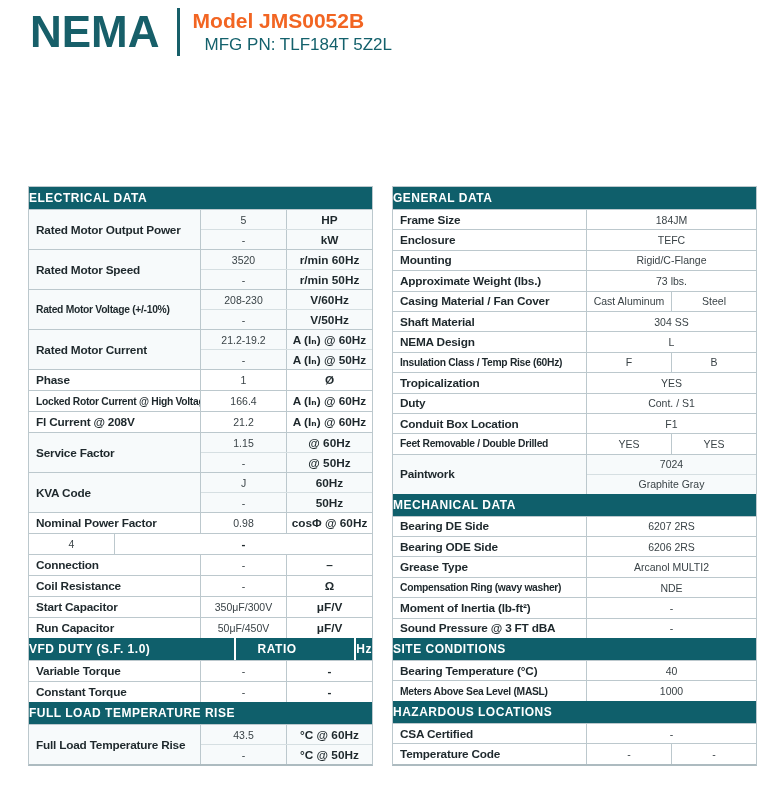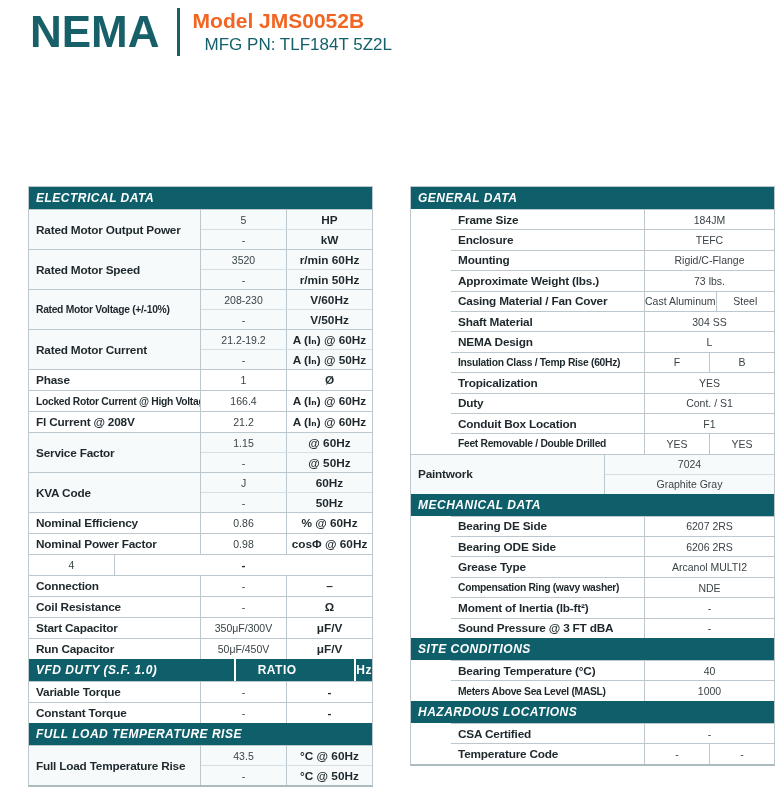--- a/index.html
+++ b/index.html
@@ -20,33 +20,33 @@
   .logo{font-size:44px;font-weight:900;letter-spacing:0px;color:var(--logo-teal);line-height:52px;
         transform:scaleY(1.02);}
   .brand-divider{width:3px;height:48px;background:var(--logo-teal);margin-left:17px;margin-right:13px;}
   .brand-text{display:flex;flex-direction:column;justify-content:center;}
   .model{color:var(--orange);font-weight:bold;font-size:21px;line-height:26px;}
   .mfg{color:#14616C;font-size:17px;line-height:22px;padding-left:12px;}
 
   
   .tbl{position:absolute;top:186px;border:1px solid var(--border);border-bottom:2px solid #ADBBC0;background:#fff;}
   .tbl-left{left:28px;width:345px;}
-  .tbl-right{left:410px;width:365px;}
+  .tbl-right{left:392px;width:365px;}
 
   .sec-head{background:var(--teal);color:#fff;font-weight:bold;font-size:12px;
             letter-spacing:.5px;display:flex;align-items:stretch;height:22px;}
-  .sh-lbl{display:flex;align-items:center;padding-left:7px;white-space:nowrap;font-style:italic;}
+  .sh-lbl{display:flex;align-items:center;white-space:nowrap;}
   .with-cols .sh-lbl{width:172px;}
   .sh-col{display:flex;align-items:center;justify-content:center;border-left:2px solid #fff;margin-left:36px;}
   .sh-val{width:86px;}
   .sh-unit{flex:1;}
 
   .row{display:flex;border-top:1px solid var(--border);background:#fff;align-items:stretch;}
   .r-single{height:21px;}
-  .tbl-right .r-single{height:20.4px;margin-left:40px;}
+  .tbl-right .r-single{height:20.4px;}
   .r-group{height:40px;background:#F7FAFB;}
 
   .lbl{display:flex;align-items:center;padding-left:7px;font-weight:bold;font-size:11.8px;
        letter-spacing:-0.2px;border-right:1px solid var(--border);white-space:nowrap;overflow:hidden;}
   .tbl-left .lbl{width:172px;}
   .tbl-right .lbl{width:194px;}
   .lbl.long{font-size:10.3px;letter-spacing:-0.3px;}
 
   .val{width:86px;display:flex;align-items:center;justify-content:center;
        font-size:10.5px;color:var(--valtxt);border-right:1px solid var(--border);white-space:nowrap;}
@@ -168,25 +168,20 @@
             <div class="val">J</div>
             <div class="unit">60Hz</div>
           </div>
           <div class="subrow topline">
             <div class="val">-</div>
             <div class="unit">50Hz</div>
           </div>
         </div>
       </div>
       <div class="row r-single">
-        <div class="lbl">Nominal Efficiency</div>
-        <div class="val">0.86</div>
-        <div class="unit">% @ 60Hz</div>
-      </div>
-      <div class="row r-single">
         <div class="lbl">Nominal Power Factor</div>
         <div class="val">0.98</div>
         <div class="unit">cosΦ @ 60Hz</div>
       </div>
       <div class="row r-single">
         <div class="val">4</div>
         <div class="unit">-</div>
       </div>
       <div class="row r-single">
         <div class="lbl">Connection</div>

